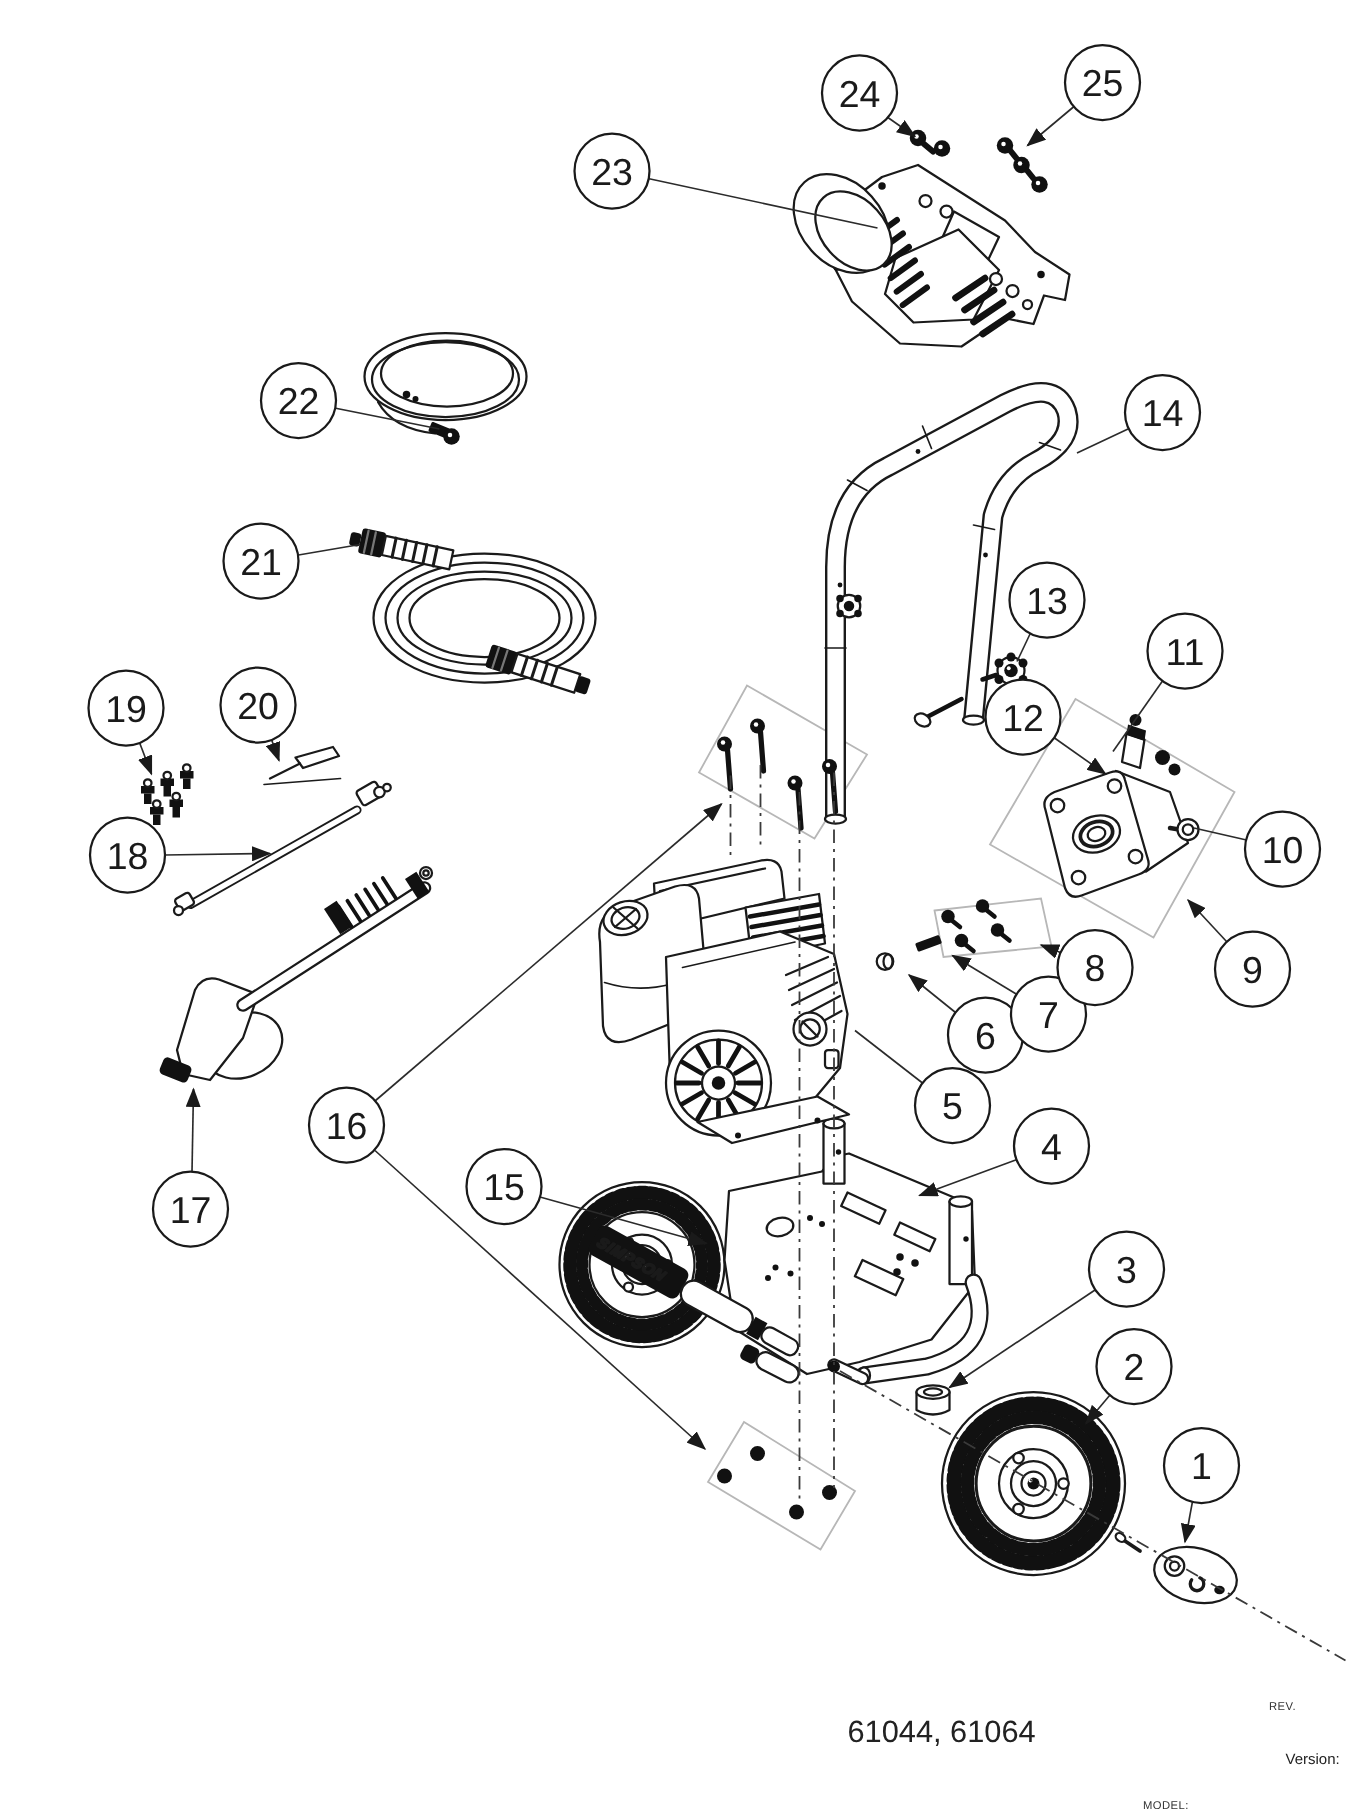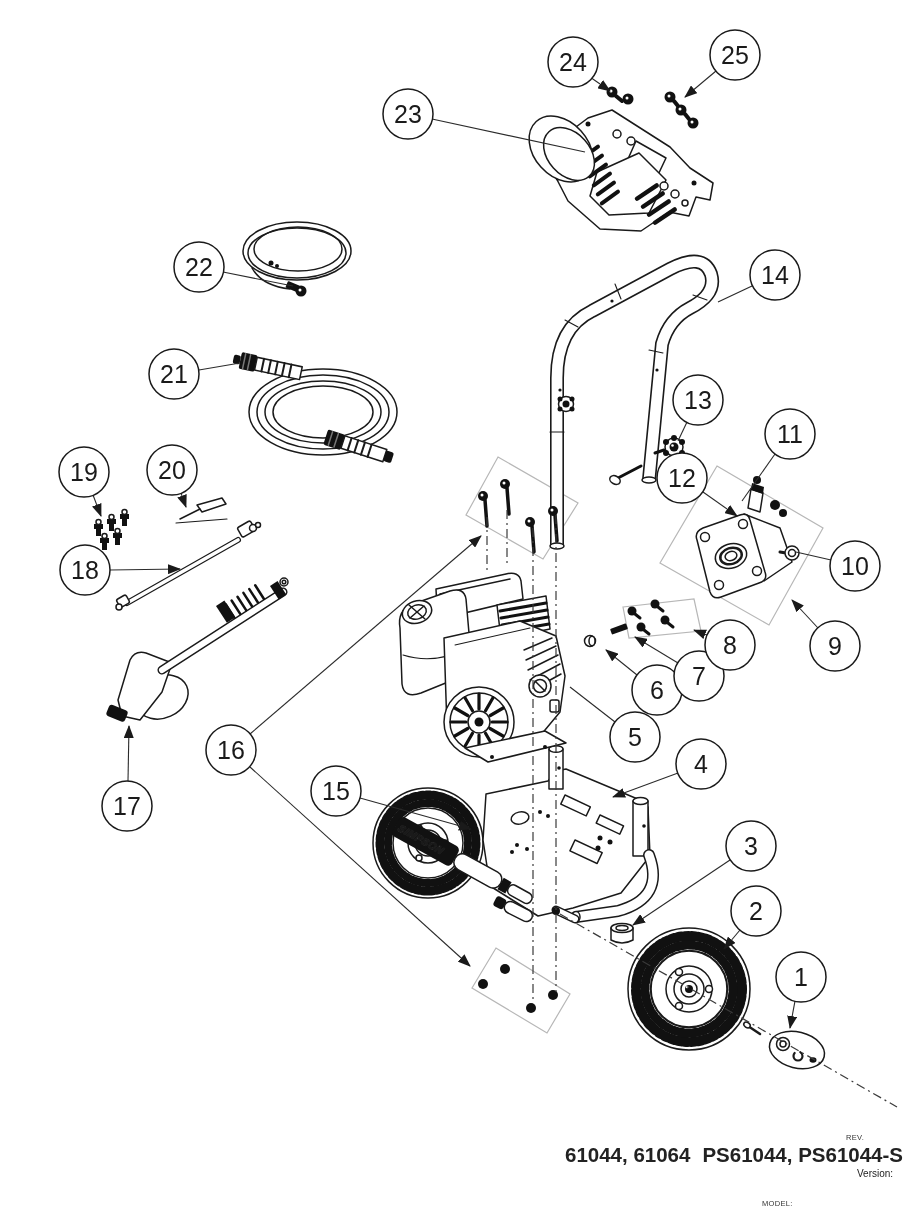--- a/index.html
+++ b/index.html
@@ -12,21 +12,21 @@
   .nofill{fill:none;}
   .graybox{fill:none;stroke:#b7b7b7;stroke-width:1.2;}
   .leader{stroke:#2b2b2b;stroke-width:1.1;fill:none;}
   .dashline{stroke:#3a3a3a;stroke-width:1.2;fill:none;stroke-dasharray:9 4 2 4;}
   .callout circle{fill:#fff;stroke:#1a1a1a;stroke-width:1.5;}
   .callout text{font-family:"Liberation Sans",sans-serif;font-size:25px;fill:#1a1a1a;
                 text-anchor:middle;}
   .brandtext{font-family:"Liberation Sans",sans-serif;font-size:10px;font-weight:700;
              fill:#fff;letter-spacing:.6px;font-style:italic;}
   .footer-models{position:absolute;left:565px;top:1143px;display:flex;gap:12px;
-                 font-size:20.5px;color:#222;white-space:nowrap;font-weight:bold;}
+                 font-size:20.5px;color:#222;white-space:nowrap;}
   .footer-small{position:absolute;font-size:7.5px;color:#333;letter-spacing:.3px;}
   .footer-version{position:absolute;left:857px;top:1168px;font-size:10px;color:#222;}
 </style>
 </head>
 <body>
 
 <div id="stage">
 <svg width="906" height="1208" viewBox="0 0 906 1208">
   <defs>
     <marker id="arr" markerWidth="14" markerHeight="10" refX="12" refY="5" orient="auto" markerUnits="userSpaceOnUse">
@@ -607,16 +607,15 @@
   <g class="callout">
         <circle cx="735" cy="55" r="25"></circle>
         <text x="735" y="64">25</text>
       </g>
 </svg>
 
   <div class="footer-small" style="left:762px;top:1199px;">MODEL:</div>
   <div class="footer-small" style="left:846px;top:1133px;">REV.</div>
   <div class="footer-models">
     <span>61044, 61064</span>
-    <span>PS61044, PS61044-S</span>
   </div>
   <div class="footer-version">Version:</div>
 </div>
 
 </body></html>

